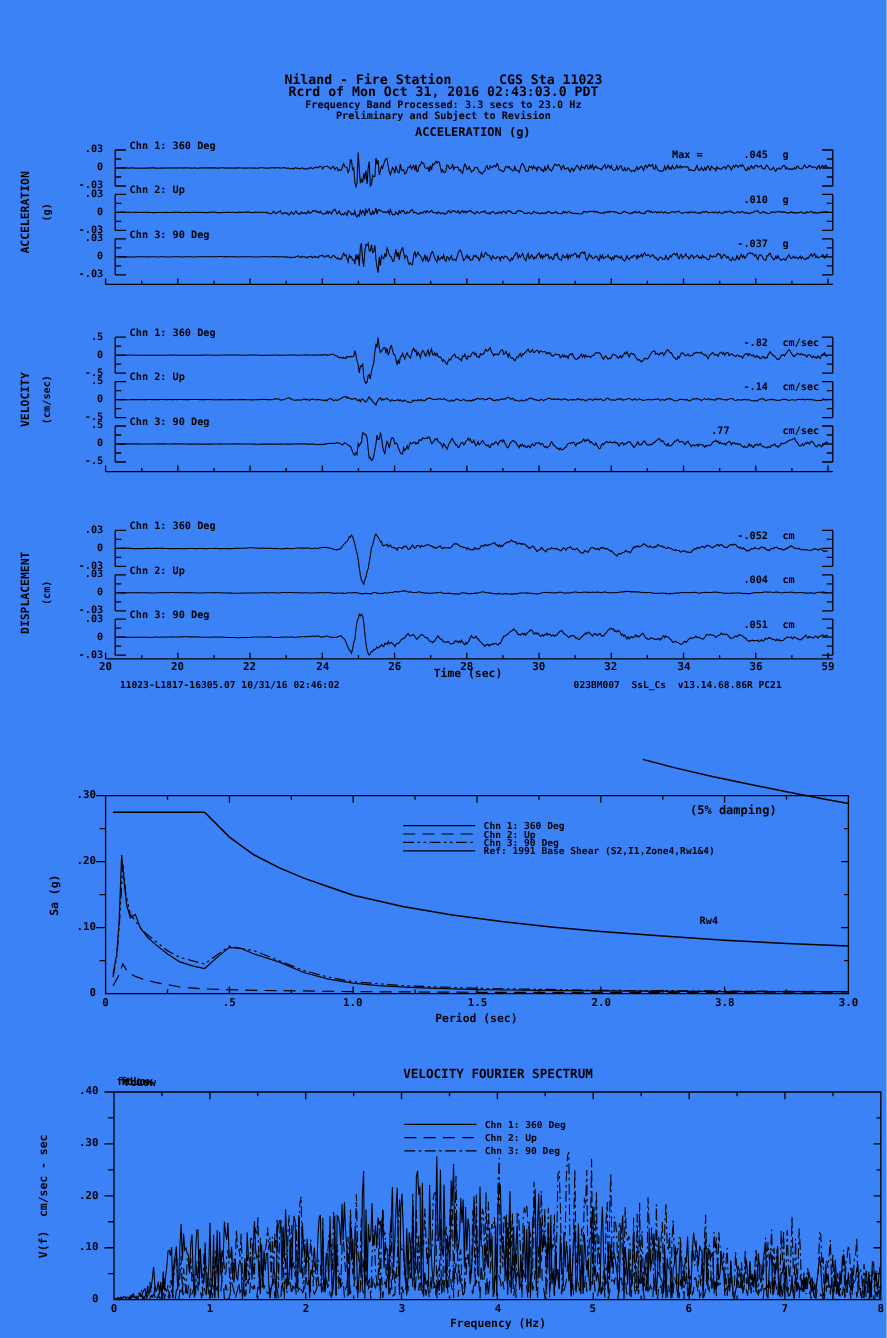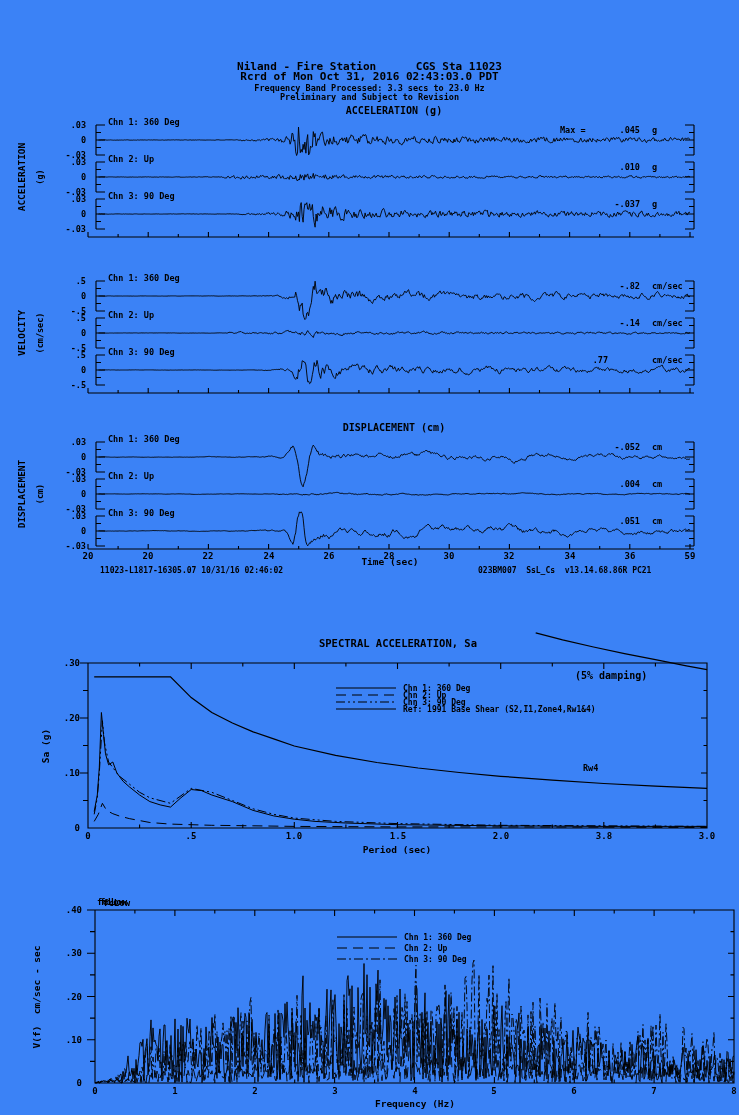--- a/index.html
+++ b/index.html
@@ -69,21 +69,20 @@
   <div id="overlay">
 
     <div>
       <span class="t ctr" style="left:0;width:739px;top:61px;font-size:11px">Niland - Fire Station      CGS Sta 11023</span>
       <span class="t ctr" style="left:0;width:739px;top:71px;font-size:11px">Rcrd of Mon Oct 31, 2016 02:43:03.0 PDT</span>
       <span class="t ctr" style="left:0;width:739px;top:84px;font-size:8.5px">Frequency Band Processed: 3.3 secs to 23.0 Hz</span>
       <span class="t ctr" style="left:0;width:739px;top:93px;font-size:8.5px">Preliminary and Subject to Revision</span>
     </div>
 
     <span class="t ctr" style="left:194px;width:400px;top:106px;font-size:10px">ACCELERATION (g)</span>
-    <span class="t ctr" style="left:194px;width:400px;top:423px;font-size:10px">DISPLACEMENT (cm)</span>
 
     <span class="t rot" style="left:22px;top:177px;font-size:9.5px">ACCELERATION</span>
     <span class="t rot" style="left:40px;top:177px;font-size:8.5px">(g)</span>
     <span class="t rot" style="left:22px;top:333px;font-size:9.5px">VELOCITY</span>
     <span class="t rot" style="left:40px;top:333px;font-size:8.5px">(cm/sec)</span>
     <span class="t rot" style="left:22px;top:494px;font-size:9.5px">DISPLACEMENT</span>
     <span class="t rot" style="left:40px;top:494px;font-size:8.5px">(cm)</span>
 
     <span class="t" style="left:108px;top:118px;font-size:8.5px">Chn 1: 360 Deg</span>
     <span class="t" style="left:108px;top:155px;font-size:8.5px">Chn 2: Up</span>
@@ -112,30 +111,30 @@
     <span class="t" style="left:652px;top:443px;font-size:8.5px">cm</span>
     <span class="t rt" style="left:572px;width:68px;top:480px;font-size:8.5px">.004</span>
     <span class="t" style="left:652px;top:480px;font-size:8.5px">cm</span>
     <span class="t rt" style="left:572px;width:68px;top:517px;font-size:8.5px">.051</span>
     <span class="t" style="left:652px;top:517px;font-size:8.5px">cm</span>
 
     <span class="t ctr" style="left:290px;width:200px;top:557px;font-size:9.5px">Time (sec)</span>
     <span class="t" style="left:100px;top:567px;font-size:8px">11023-L1817-16305.07 10/31/16 02:46:02</span>
     <span class="t" style="left:478px;top:567px;font-size:8px">023BM007  SsL_Cs  v13.14.68.86R PC21</span>
 
-    <span class="t ctr" style="left:198px;width:400px;top:638px;font-size:10.5px">SPECTRAL ACCELERATION, Sa</span>
     <span class="t" style="left:575px;top:671px;font-size:10px">(5% damping)</span>
     <span class="t rot" style="left:46px;top:746px;font-size:9.5px">Sa (g)</span>
     <span class="t ctr" style="left:297px;width:200px;top:845px;font-size:9.5px">Period (sec)</span>
     <span class="t" style="left:583px;top:764px;font-size:8.5px">Rw4</span>
     <span class="t" style="left:403px;top:685px;font-size:8px">Chn 1: 360 Deg</span>
     <span class="t" style="left:403px;top:692px;font-size:8px">Chn 2: Up</span>
     <span class="t" style="left:403px;top:699px;font-size:8px">Chn 3: 90 Deg</span>
     <span class="t" style="left:403px;top:706px;font-size:8px">Ref: 1991 Base Shear (S2,I1,Zone4,Rw1&amp;4)</span>
 
+    <span class="t ctr" style="left:200px;width:430px;top:890px;font-size:10.5px">VELOCITY FOURIER SPECTRUM</span>
     <span class="t rot" style="left:37px;top:997px;font-size:9.5px">V(f)  cm/sec - sec</span>
     <span class="t ctr" style="left:315px;width:200px;top:1099px;font-size:9.5px">Frequency (Hz)</span>
     <span class="t" style="left:97px;top:898px;font-size:9px">fcLow</span>
     <span class="t" style="left:100px;top:898px;font-size:9px">fcLow</span>
     <span class="t" style="left:103px;top:899px;font-size:9px">fcLow</span>
     <span class="t" style="left:404px;top:934px;font-size:8px">Chn 1: 360 Deg</span>
     <span class="t" style="left:404px;top:945px;font-size:8px">Chn 2: Up</span>
     <span class="t" style="left:404px;top:956px;font-size:8px">Chn 3: 90 Deg</span>
   <span class="t" style="left: 36px; width: 50px; top: 121px; font-size: 8.5px; text-align: right;">.03</span>
       <span class="t" style="left: 36px; width: 50px; top: 136px; font-size: 8.5px; text-align: right;">0</span>

